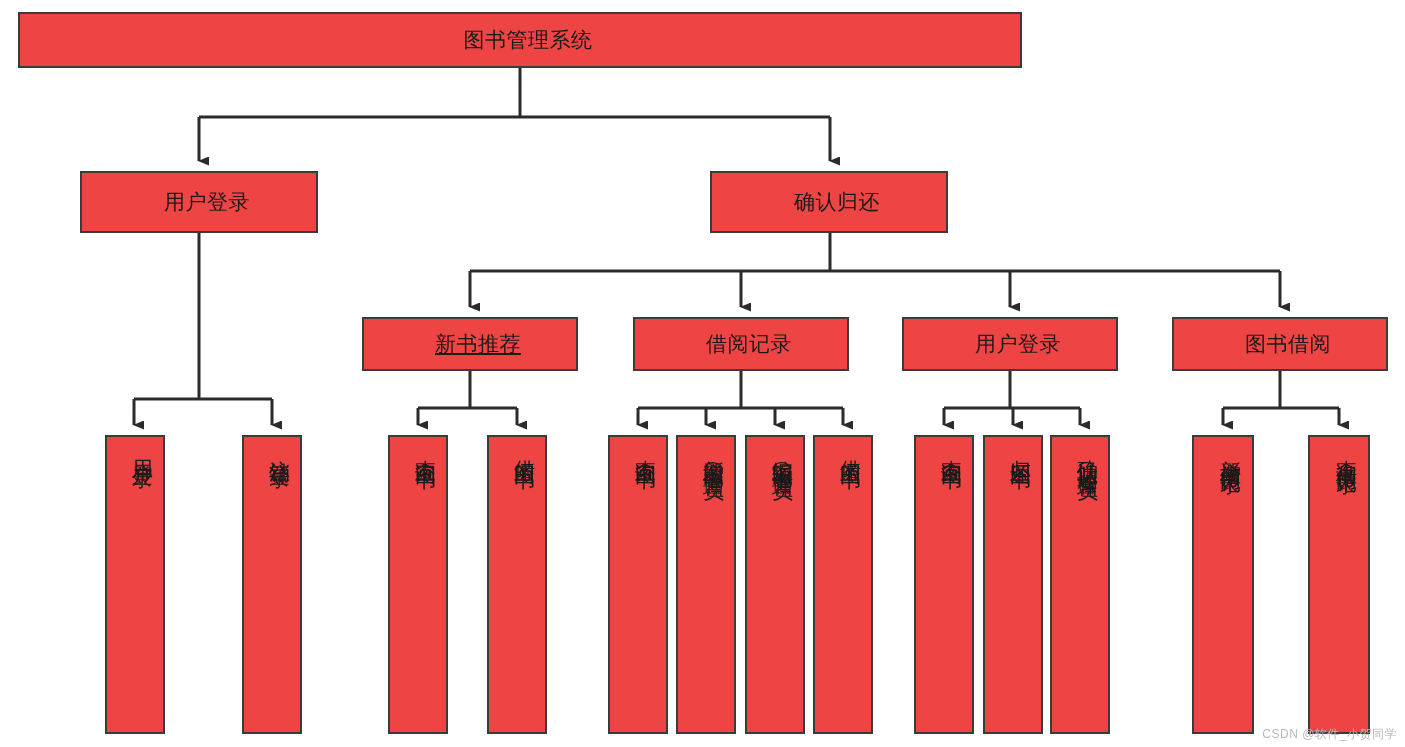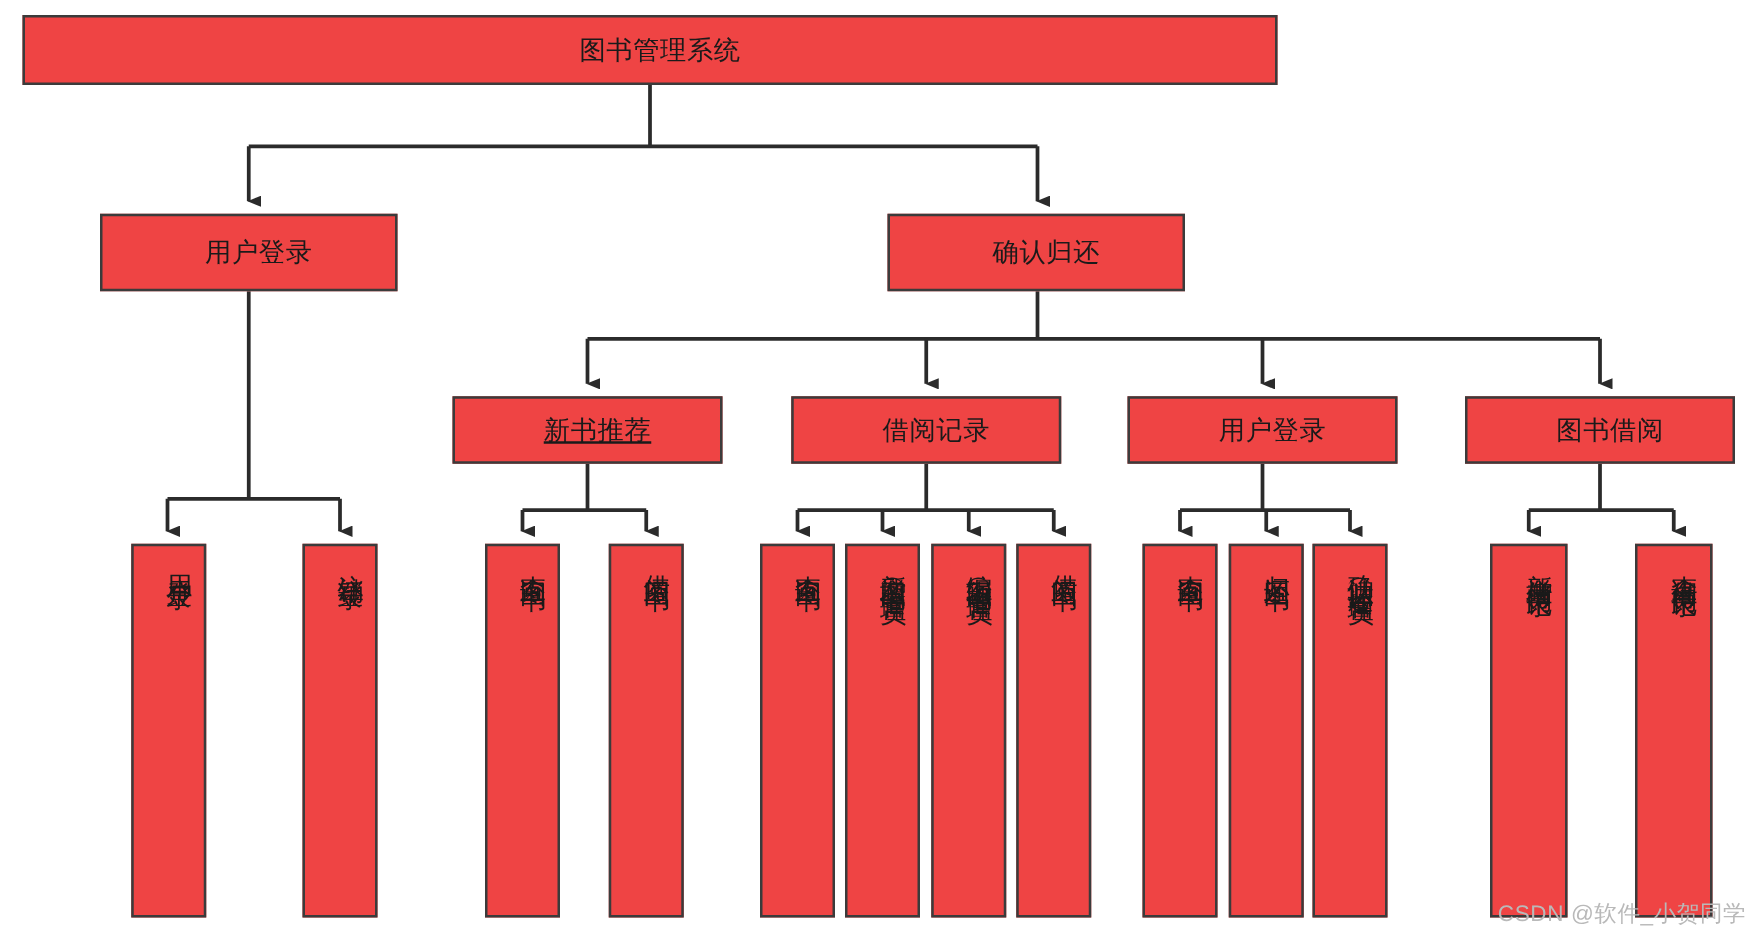--- a/index.html
+++ b/index.html
@@ -53,21 +53,21 @@
     line-height: 1;
     white-space: nowrap;
   }
   .htext {
     white-space: nowrap;
   }
   #watermark {
     position: absolute;
     right: 8px;
     bottom: 4px;
-    font-size: 18px;
+    font-size: 12px;
     color: #b9b9b9;
     white-space: nowrap;
     letter-spacing: 0.5px;
   }
 </style>
 </head>
 <body>
 
 <div id="canvas">
 

